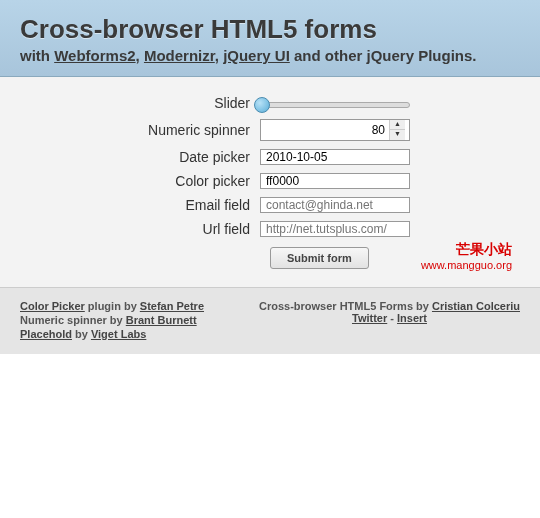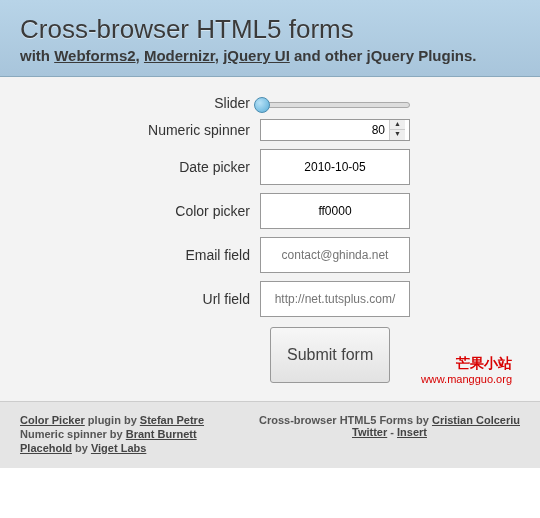--- a/index.html
+++ b/index.html
@@ -12,21 +12,21 @@
     font-size: 12px;
     color: #333;
   }
   .header {
     background: linear-gradient(#b8d4e8, #a8c5db);
     padding: 14px 20px 12px;
     border-bottom: 1px solid #8aa9bd;
   }
   .header h1 {
     font-size: 26px;
-    font-weight: normal;
+    font-weight: bold;
     color: #3a3a3a;
     text-shadow: 0 1px 0 rgba(255,255,255,0.5);
     margin-bottom: 2px;
   }
   .header .sub {
     font-size: 15px;
     color: #3a3a3a;
     font-weight: bold;
   }
   .header .sub a { color: #3a3a3a; text-decoration: underline; }
@@ -43,26 +43,25 @@
   .row label {
     width: 250px;
     text-align: right;
     padding-right: 10px;
     font-size: 14px;
     color: #333;
   }
   .row .control { width: 160px; }
   input[type=text] {
     width: 150px;
-    height: 36px;
+    height: 16px;
     border: 1px solid #999;
     padding: 0 5px;
     font-size: 12px;
     background: #fff;
-    text-align: center;
   }
   input[type=text].ph { color: #aaa; }
   .spinner-wrap {
     display: flex;
     width: 150px;
     border: 1px solid #999;
     background: #fff;
     height: 22px;
     align-items: flex-end;
   }
@@ -107,26 +106,26 @@
     width: 16px;
     height: 16px;
     border-radius: 50%;
     background: radial-gradient(circle at 35% 35%, #b8e2f7, #5aaed8);
     border: 1px solid #4a8cb0;
     cursor: pointer;
   }
   .submit-row { margin-top: 10px; }
   .submit-btn {
     margin-left: 260px;
-    padding: 18px 16px;
+    padding: 4px 16px;
     border: 1px solid #999;
     background: linear-gradient(#f7f7f7, #e2e2e2);
     border-radius: 3px;
-    font-weight: normal;
-    font-size: 16px;
+    font-weight: bold;
+    font-size: 11px;
     cursor: pointer;
     color: #444;
   }
   .watermark {
     position: absolute;
     right: 28px;
     bottom: 16px;
     text-align: right;
     font-family: sans-serif;
   }

